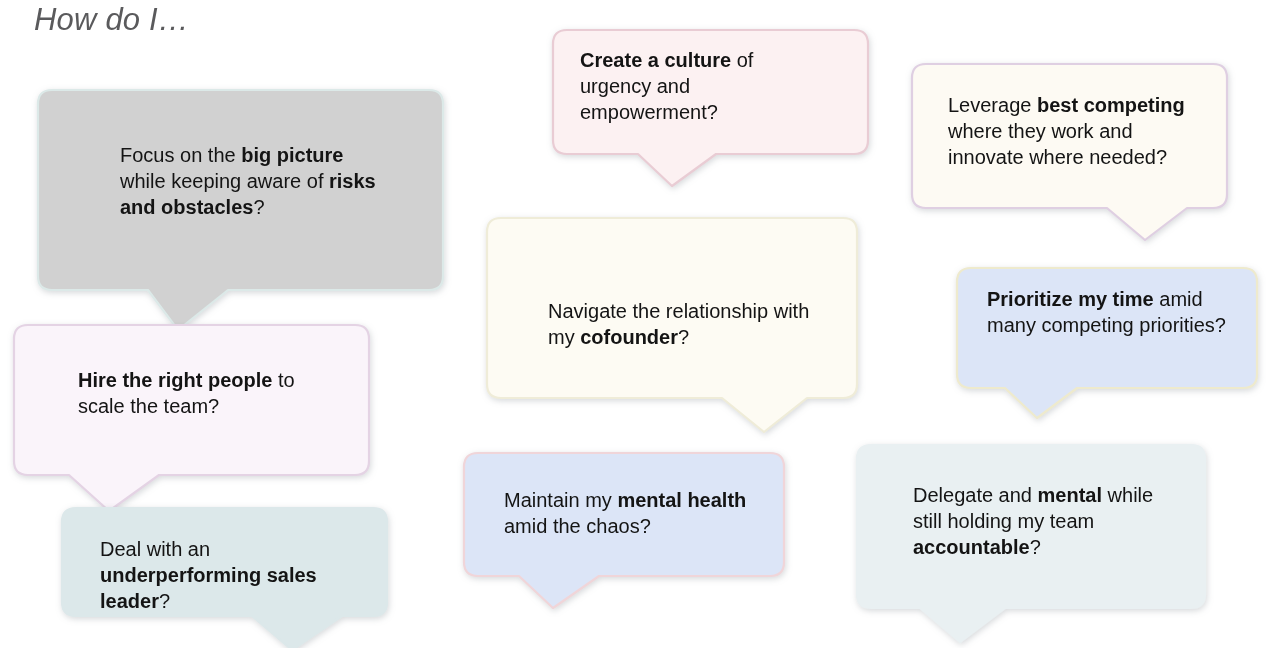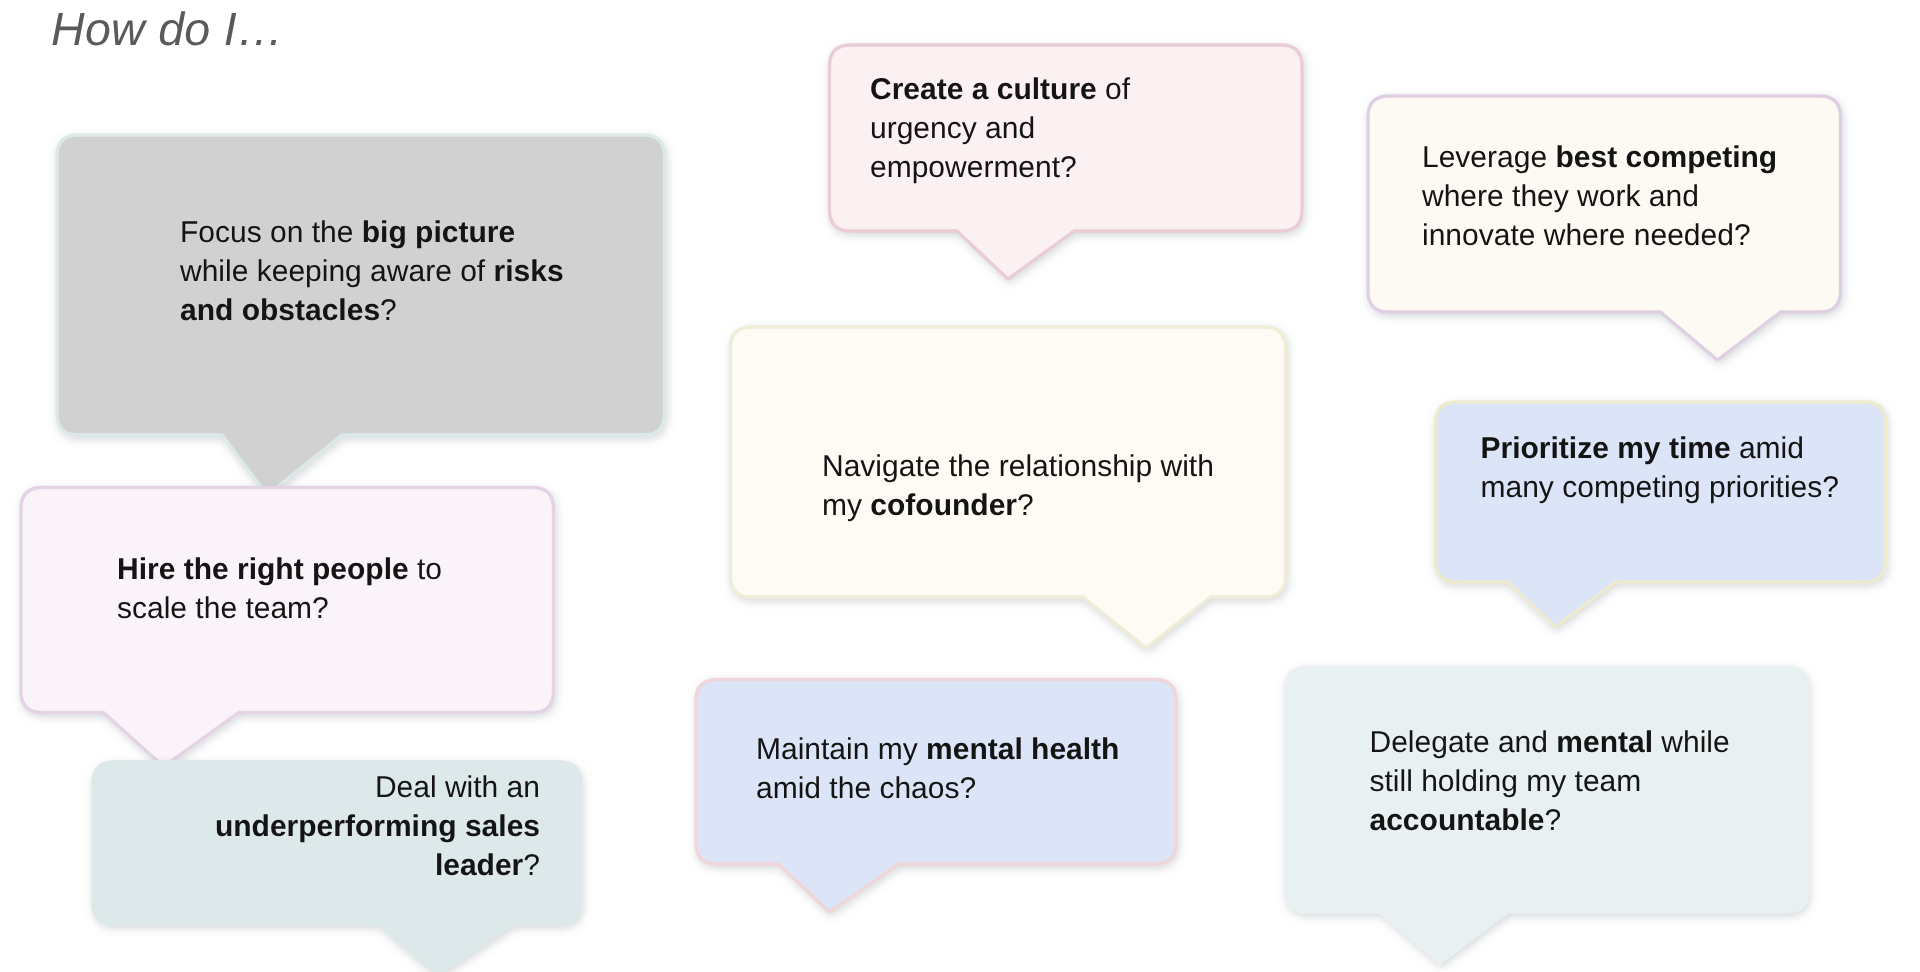--- a/index.html
+++ b/index.html
@@ -85,21 +85,21 @@
     </div>
     <div class="bubble" style="left: 62px; top: 508px; width: 325px; height: 108px;">
       <svg width="337" height="154">
         <defs>
           <filter id="sh2" x="-30%" y="-30%" width="180%" height="180%">
             <feDropShadow dx="1" dy="2" stdDeviation="3" flood-color="#9aa0a6" flood-opacity="0.40"></feDropShadow>
           </filter>
         </defs>
         <path d="M 14 0 L 311 0 Q 325 0 325 14 L 325 94 Q 325 108 311 108 L 280 108 L 230 142 L 190 108 L 14 108 Q 0 108 0 94 L 0 14 Q 0 0 14 0 Z" fill="#dce8ea" stroke="#dce8ea" stroke-width="2.2" stroke-linejoin="round" filter="url(#sh2)"></path>
       </svg>
-      <div class="txt" style="left: 38px; top: 4px; width: 260px; text-align: right;"><span>Deal with an </span><b>underperforming sales leader</b><span>?</span></div>
+      <div class="txt" style="left: 38px; top: 28px; width: 260px;"><span>Deal with an </span><b>underperforming sales leader</b><span>?</span></div>
     </div>
     <div class="bubble" style="left: 553px; top: 30px; width: 315px; height: 124px;">
       <svg width="327" height="168">
         <defs>
           <filter id="sh3" x="-30%" y="-30%" width="180%" height="180%">
             <feDropShadow dx="1" dy="2" stdDeviation="3" flood-color="#9aa0a6" flood-opacity="0.40"></feDropShadow>
           </filter>
         </defs>
         <path d="M 14 0 L 301 0 Q 315 0 315 14 L 315 110 Q 315 124 301 124 L 163 124 L 119 156 L 85 124 L 14 124 Q 0 124 0 110 L 0 14 Q 0 0 14 0 Z" fill="#fcf1f2" stroke="#e9ccd4" stroke-width="2.2" stroke-linejoin="round" filter="url(#sh3)"></path>
       </svg>

